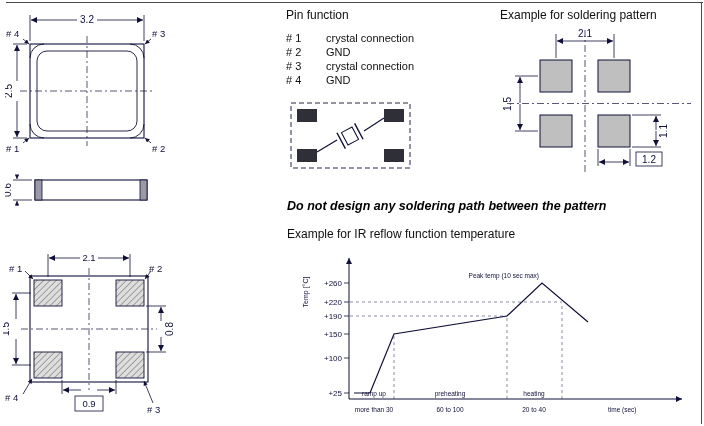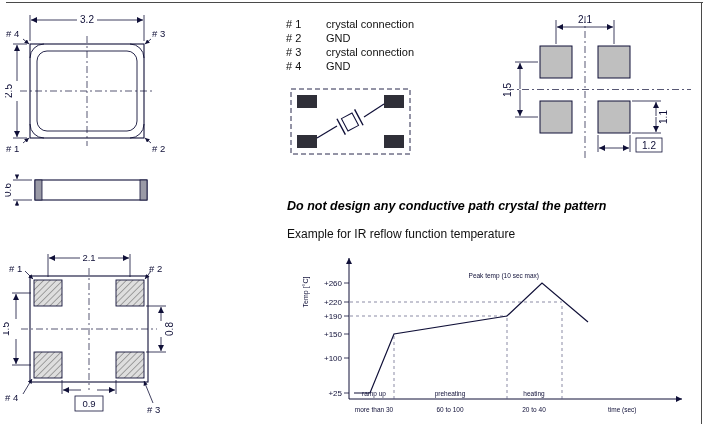--- a/index.html
+++ b/index.html
@@ -124,20 +124,21 @@
   <text x="6" y="28" font-size="9.5"># 1</text>
   <text x="146" y="28" font-size="9.5"># 2</text>
   <text x="6" y="85" font-size="10" text-anchor="middle" transform="rotate(-90 6 85)">1.5</text>
   <text x="170" y="85" font-size="10" text-anchor="middle" transform="rotate(-90 170 85)">0.8</text>
   <text x="86" y="163" font-size="9.5" text-anchor="middle">0.9</text>
   <text x="2" y="157" font-size="9.5"># 4</text>
   <text x="144" y="169" font-size="9.5"># 3</text>
 </svg>
 
 <div class="abs" style="left:286px;top:8px;width:200px">
+  <div class="section-title">Pin function</div>
   <div class="pin-grid">
     <span># 1</span>
     <span>crystal connection</span>
     <span># 2</span>
     <span>GND</span>
     <span># 3</span>
     <span>crystal connection</span>
     <span># 4</span>
     <span>GND</span>
   </div>
@@ -155,20 +156,21 @@
       <g transform="rotate(-28 60 34)">
         <line x1="50" y1="25" x2="50" y2="43" stroke-width="1.4"></line>
         <line x1="70" y1="25" x2="70" y2="43" stroke-width="1.4"></line>
         <rect x="54" y="27" width="12" height="14" fill="#ffffff" stroke-width="1"></rect>
       </g>
     </g>
   </svg>
 </div>
 
 <div class="abs" style="left:495px;top:8px;width:209px">
+  <div class="section-title" style="padding-left:5px">Example for soldering pattern</div>
   <svg width="205" height="152" viewBox="0 0 205 152" style="margin-top:4px">
     <g fill="#bfbfbf" stroke="#101038" stroke-width="1">
       <rect x="45" y="34" width="32" height="32"></rect>
       <rect x="103" y="34" width="32" height="32"></rect>
       <rect x="45" y="89" width="32" height="32"></rect>
       <rect x="103" y="89" width="32" height="32"></rect>
     </g>
     <g stroke="#101038" stroke-width="0.7" stroke-dasharray="7 3 2 3">
       <line x1="90" y1="4" x2="90" y2="146"></line>
       <line x1="12" y1="77.5" x2="196" y2="77.5"></line>
@@ -192,21 +194,21 @@
       <line x1="119" y1="136" x2="134" y2="136" marker-end="url(#ah)"></line>
       <rect x="141" y="126" width="26" height="14"></rect>
     </g>
     <text x="90" y="11" font-size="10" text-anchor="middle">2.1</text>
     <text x="16" y="78" font-size="10" text-anchor="middle" transform="rotate(-90 16 78)">1.5</text>
     <text x="172" y="105" font-size="10" text-anchor="middle" transform="rotate(-90 172 105)">1.1</text>
     <text x="154" y="137" font-size="10" text-anchor="middle">1.2</text>
   </svg>
 </div>
 
-<div class="abs warning" style="left:287px;top:199px;width:412px">Do not design any conductive path crystal the pattern</div>
+<div class="abs warning" style="left:287px;top:199px;width:412px">Do not design any soldering path between the pattern</div>
 <div class="abs section-title" style="left:287px;top:227px;width:412px">Example for IR reflow function temperature</div>
 
 <svg class="abs" style="left:294px;top:246px" width="408" height="178" viewBox="0 0 408 178">
   <g stroke="#101038" stroke-width="1" fill="none">
     <line x1="55" y1="153" x2="55" y2="12" marker-end="url(#ah)"></line>
     <line x1="55" y1="153" x2="388" y2="153" marker-end="url(#ah)"></line>
   </g>
   <g stroke="#101038" stroke-width="0.8">
     <line x1="50" y1="37" x2="55" y2="37"></line>
     <line x1="50" y1="56" x2="55" y2="56"></line>

